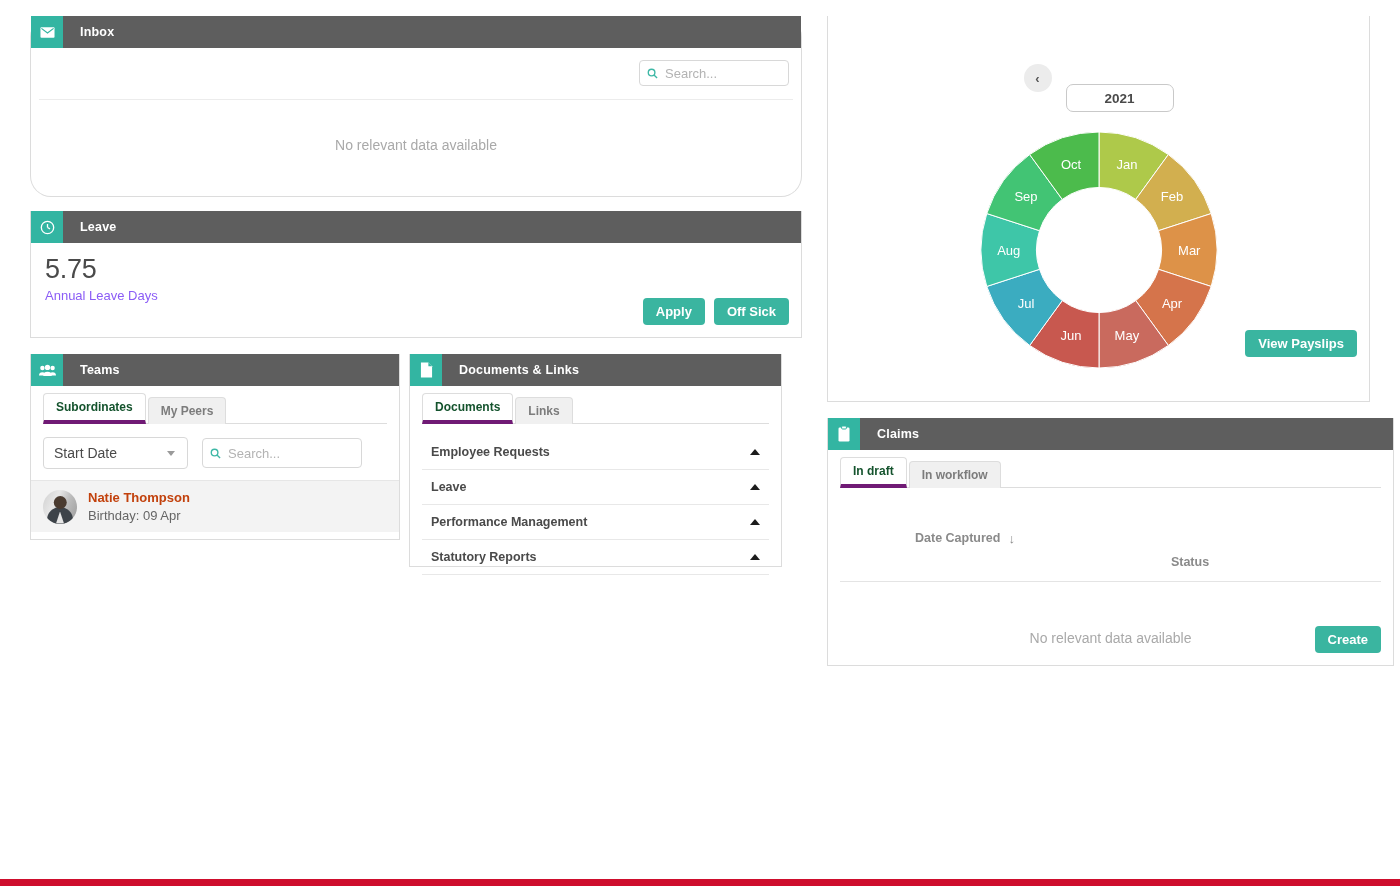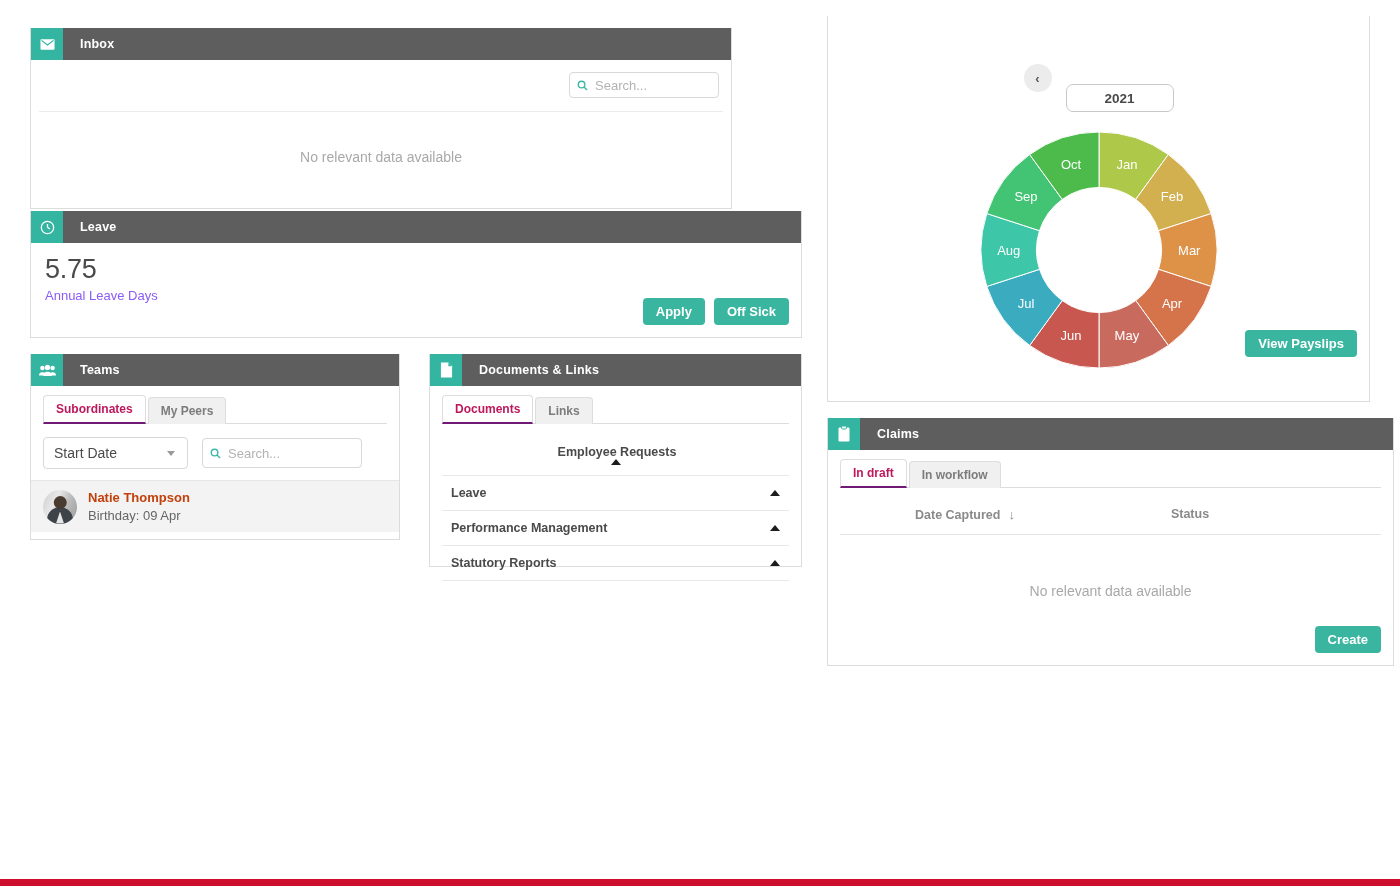--- a/index.html
+++ b/index.html
@@ -112,22 +112,22 @@
     border-radius: 4px 4px 0 0;
     background: #f0f0f0;
     color: #7c7c7c;
     cursor: pointer;
     position: relative;
     top: 1px;
     line-height: 1.2;
   }
   .tab.active {
     background: #ffffff;
-    color: #be185d;
-    border-bottom: 2px solid #701a75;
+    color: #14532d;
+    border-bottom: 4px solid #701a75;
   }
 
   
   .select {
     position: relative;
     border: 1px solid #d8d8d8;
     border-radius: 4px;
     height: 32px;
     display: flex;
     align-items: center;
@@ -196,21 +196,21 @@
     display: flex;
     align-items: center;
     justify-content: space-between;
     padding: 10px 6px 10px 9px;
     border-bottom: 1px solid #e8e8e8;
     font-size: 12.5px;
     font-weight: bold;
     color: #4a4a4a;
     cursor: pointer;
   }
-  .acc-row:first-child { border-top: none; flex-direction: column; }
+  .acc-row:first-child { border-top: none; }
   .caret-up {
     width: 0; height: 0;
     border-left: 5px solid transparent;
     border-right: 5px solid transparent;
     border-bottom: 6px solid #1c1c1c;
     margin-right: 3px;
   }
 
   
   .year-nav {
@@ -251,38 +251,38 @@
   
   .claims-head {
     display: flex;
     padding: 10px 0 12px 0;
     border-bottom: 1px solid #e4e4e4;
     font-size: 12.5px;
     font-weight: bold;
     color: #8a8a8a;
   }
   .claims-head .c1 { width: 250px; text-align: center; display:flex; align-items:center; justify-content:center; gap:8px;}
-  .claims-head .c2 { width: 200px; text-align: center; }
+  .claims-head .c2 { width: 200px; text-align: center; margin-top: 48px; }
   .sort-arrow { font-size: 13px; color: #8a8a8a; }
 
   
   .bottom-bar {
     position: absolute;
     left: 0; bottom: 0;
     width: 1400px;
     height: 7px;
     background: #ce0e2d;
   }
 </style>
 </head>
 <body>
 
 <div class="page">
 
-  <div class="panel" style="left:30px; top:28px; width:702px; height:181px;">
+  <div class="panel" style="left:30px; top:16px; width:772px; height:181px;border-radius:21px;">
     <div class="panel-head">
       <div class="panel-icon">
         <svg width="15" height="15" viewBox="0 0 16 16">
           <rect x="0.5" y="2.5" width="15" height="11" rx="1" fill="#fff"></rect>
           <path d="M1.5 3.6 L8 8.6 L14.5 3.6" stroke="#33b5a2" stroke-width="1.3" fill="none"></path>
         </svg>
       </div>
       <div class="panel-title">Inbox</div>
     </div>
     <div class="panel-body" style="height:148px;">
@@ -364,21 +364,21 @@
             <div class="head"></div>
         </div>
         <div>
           <div class="person-name">Natie Thompson</div>
           <div class="person-sub">Birthday: 09 Apr</div>
         </div>
       </div>
     </div>
   </div>
 
-  <div class="panel" style="left:429px; top:354px; width:373px; height:213px;">
+  <div class="panel" style="left:409px; top:354px; width:373px; height:213px;">
     <div class="panel-head">
       <div class="panel-icon">
         <svg width="13" height="16" viewBox="0 0 14 17">
           <path d="M1 0.5 h8 l4 4 v12 h-12 z" fill="#fff"></path>
           <path d="M9 0.5 v4 h4" fill="#33b5a2"></path>
         </svg>
       </div>
       <div class="panel-title">Documents &amp; Links</div>
     </div>
     <div class="panel-body" style="height:180px; padding:10px 12px 0 12px;">

